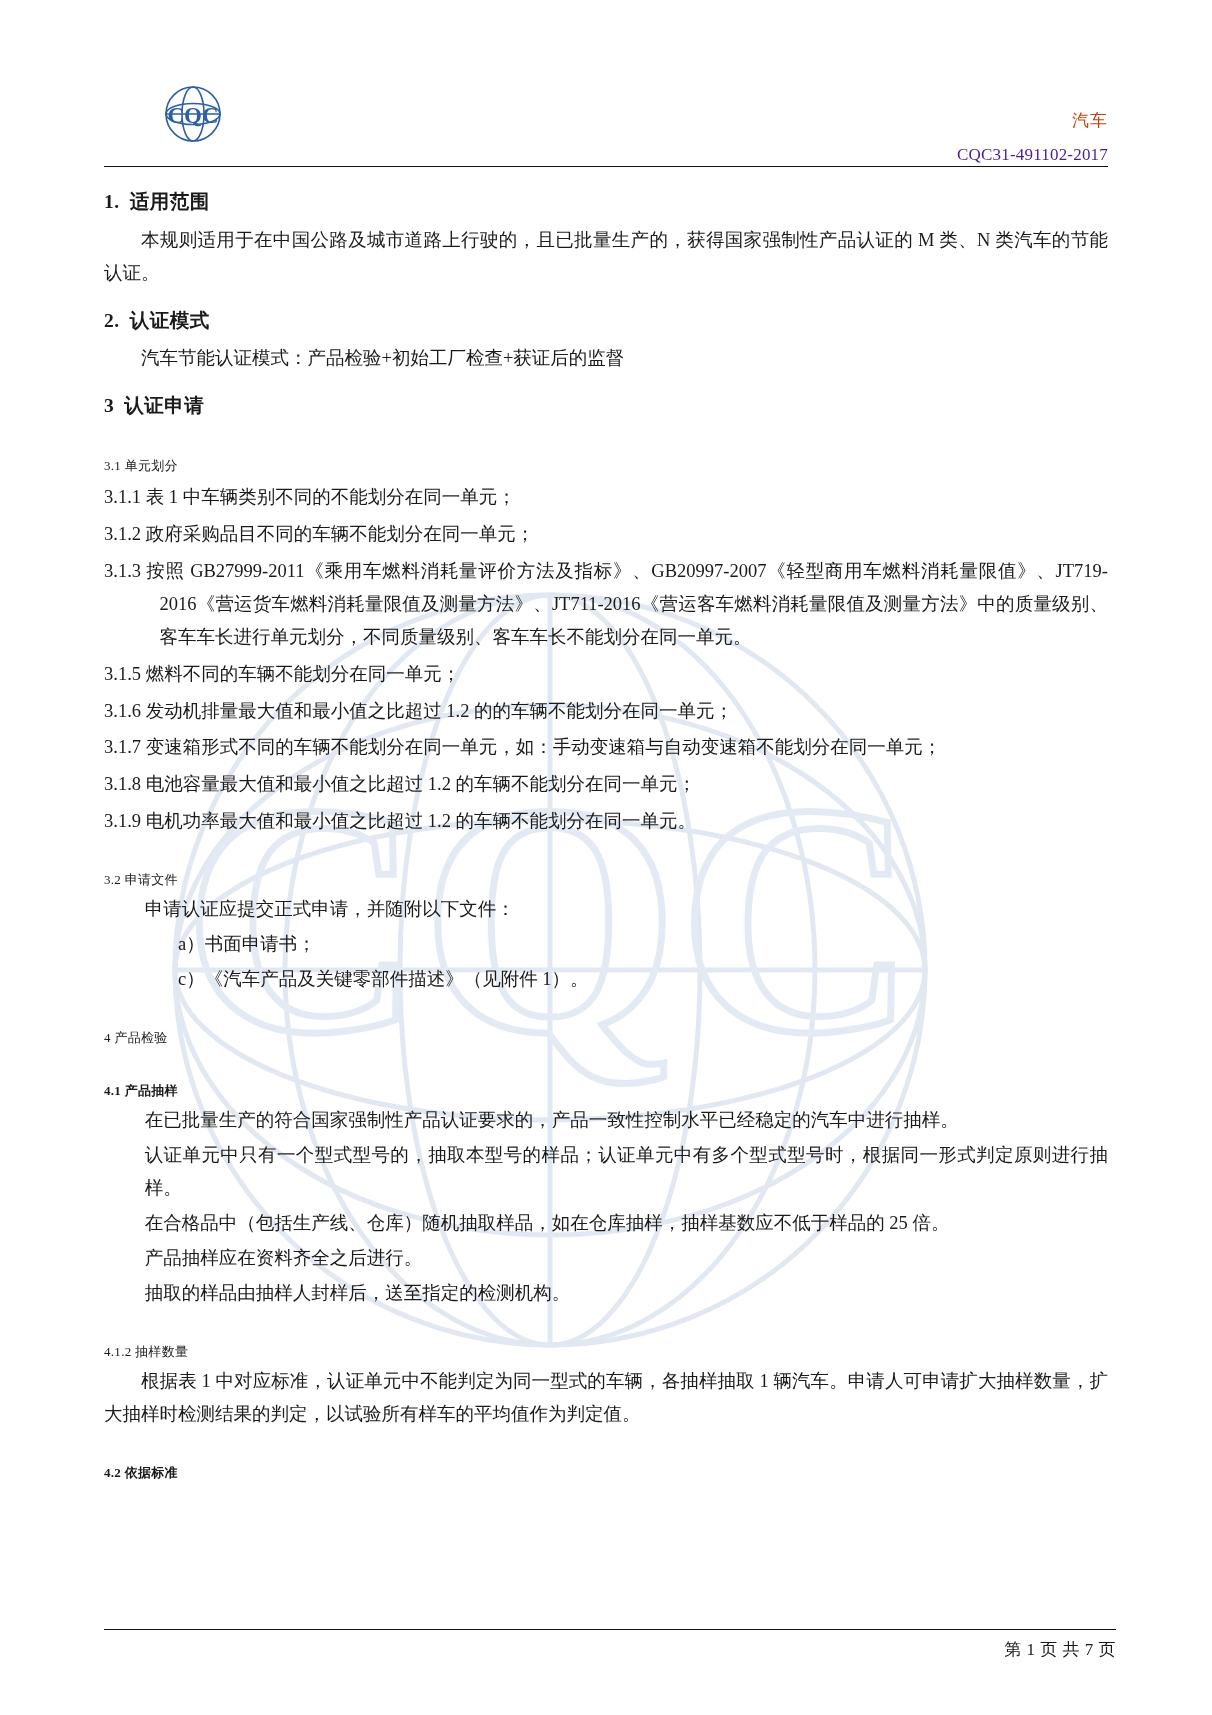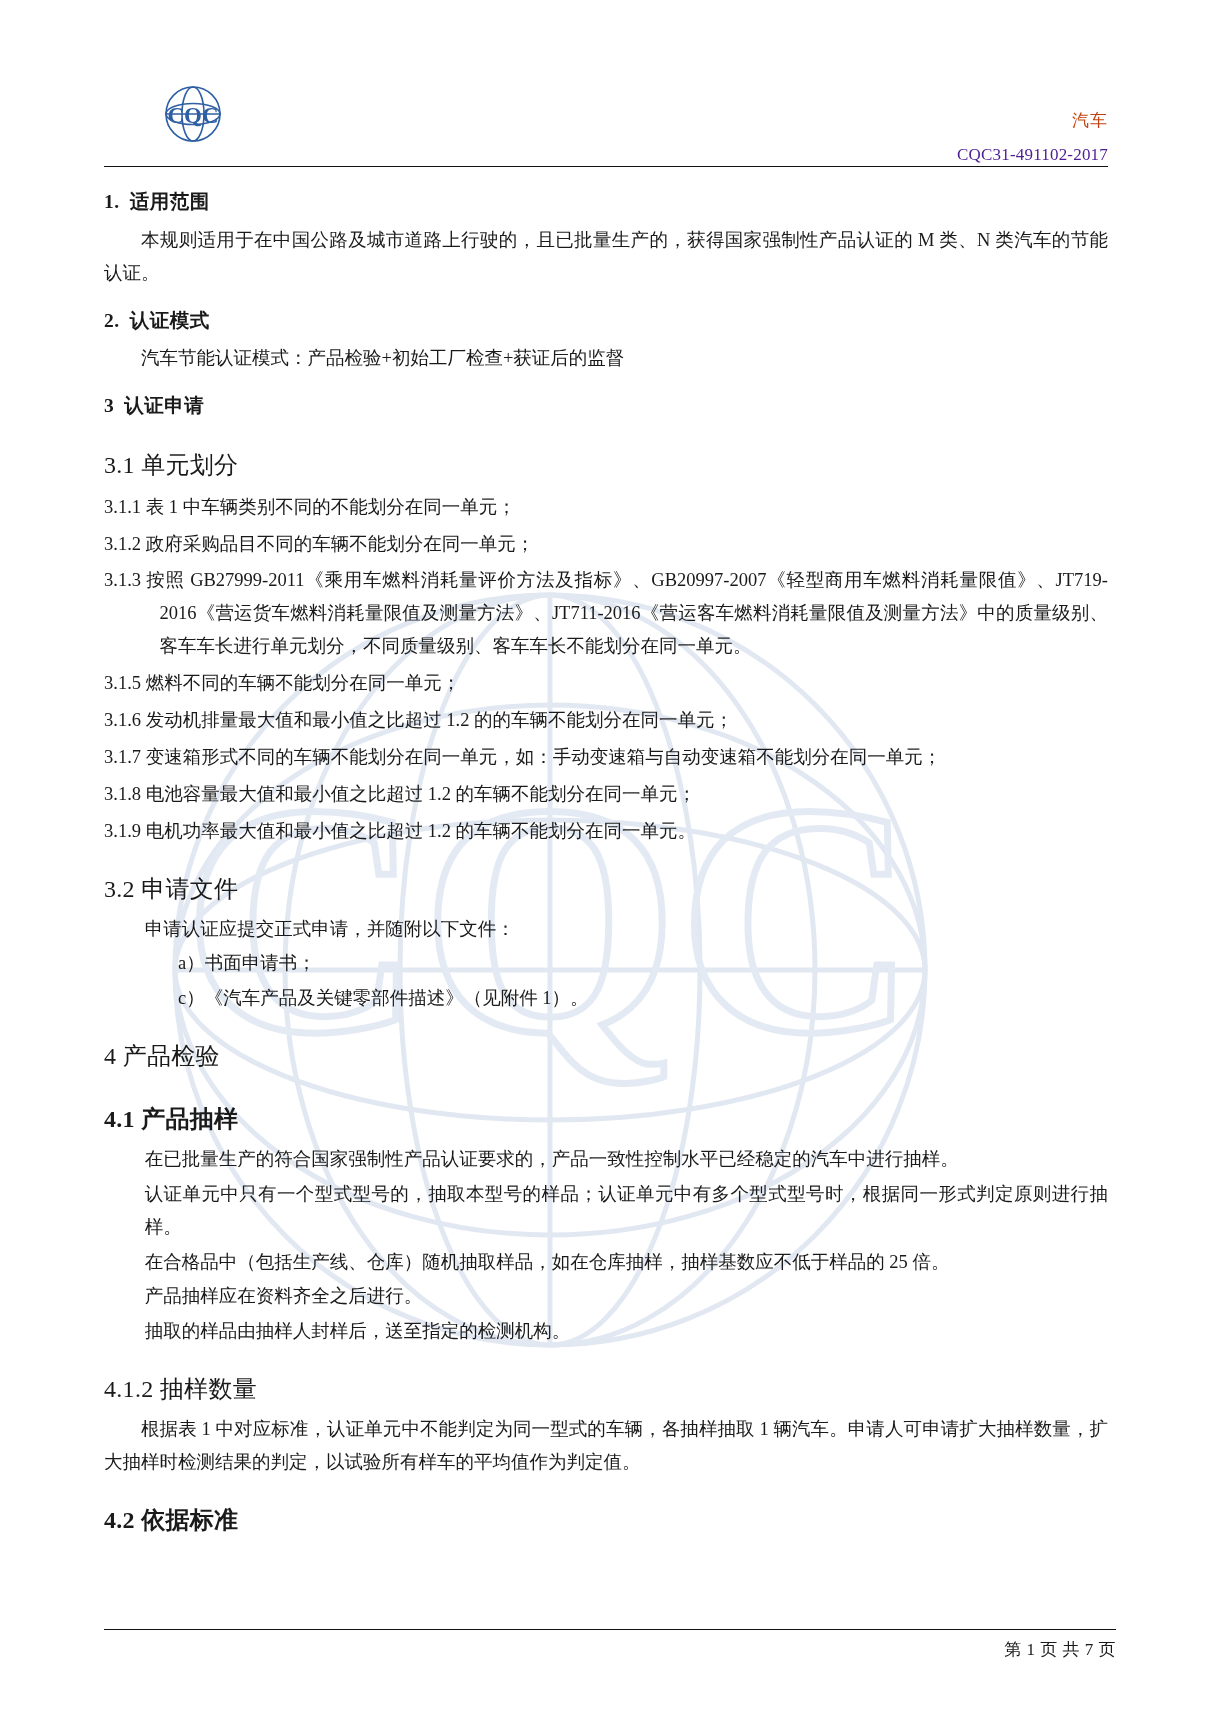--- a/index.html
+++ b/index.html
@@ -83,22 +83,22 @@
     line-height: 1.78;
   }
   .h1 {
     font-weight: bold;
     font-size: 19.5px;
     margin: 14px 0 4px 0;
     letter-spacing: 0.5px;
   }
   .h1 .num { margin-right: 10px; }
   .h2 {
-    font-size: 24px;
-    margin: 20px 0 2px 0;
+    font-size: 13px;
+    margin: 30px 0 2px 0;
     letter-spacing: 0.3px;
     font-family: Liberation Serif, serif;
   }
   .h2.bold { font-weight: bold; }
   .para {
     margin: 2px 0;
     text-align: justify;
     text-justify: inter-ideograph;
   }
   .indent2 { text-indent: 2em; }

